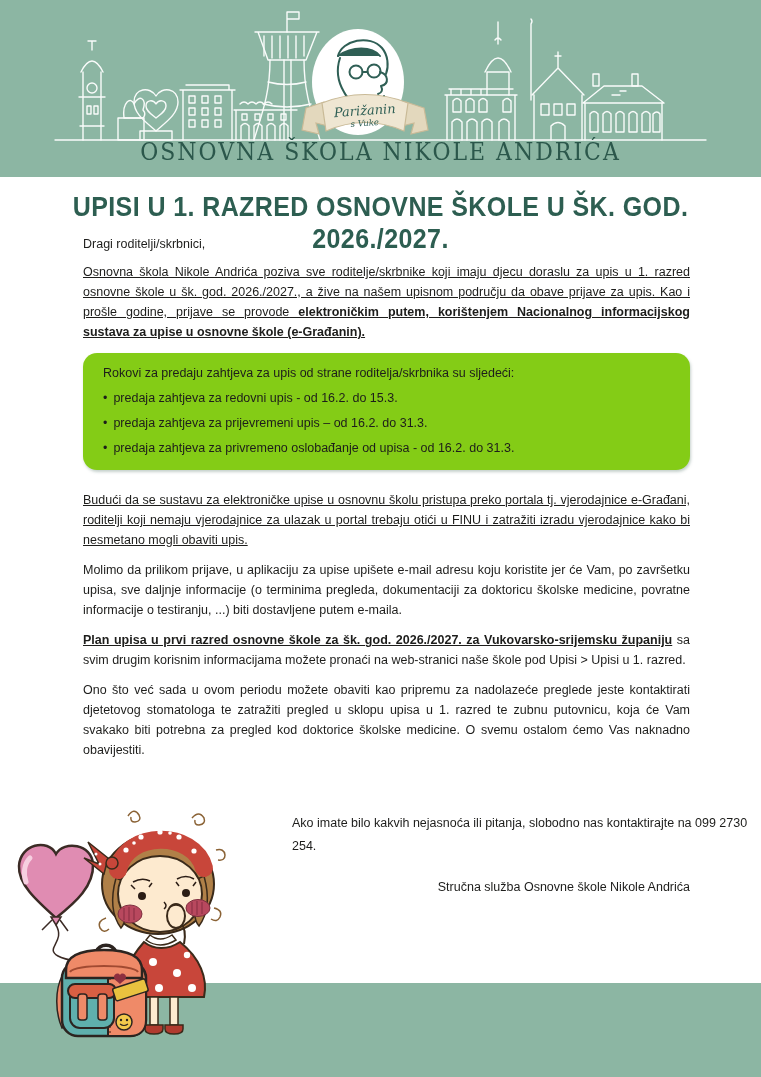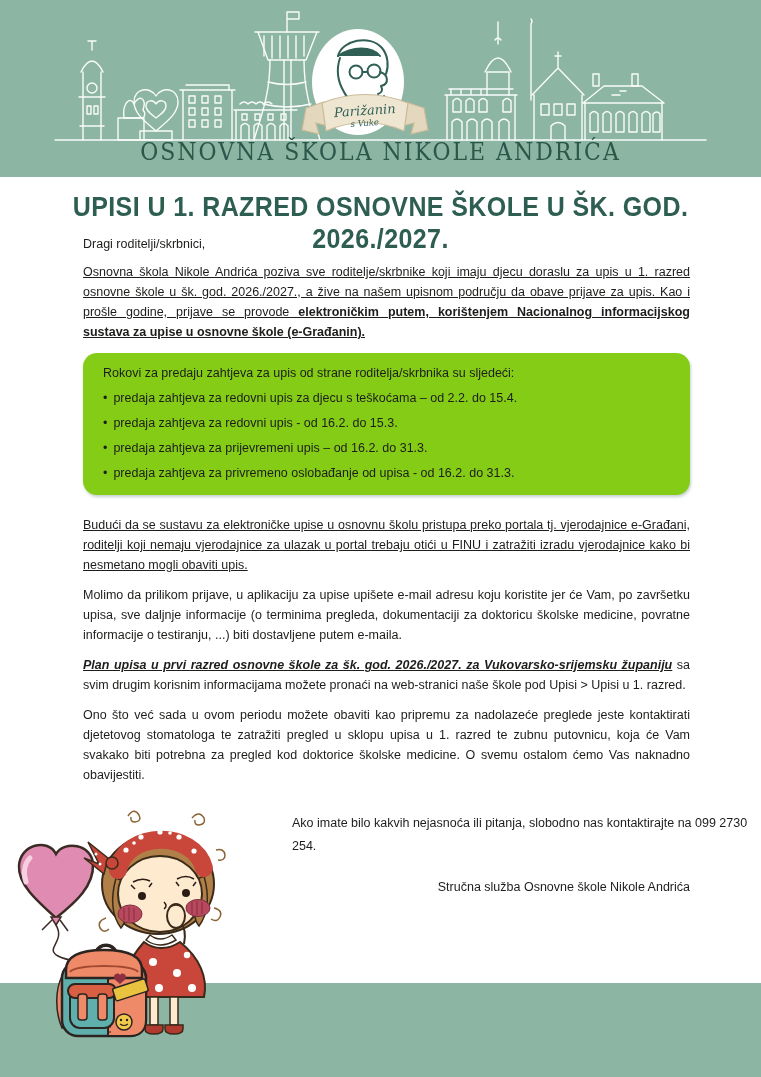--- a/index.html
+++ b/index.html
@@ -17,21 +17,21 @@
   
   .doc-title{position:absolute;left:10px;top:190px;width:741px;text-align:center;
         font-weight:700;font-size:25px;letter-spacing:.4px;color:#2d5e51;
         transform:scaleY(1.12);transform-origin:top center;}
   .content{position:absolute;left:83px;top:234px;width:607px;font-size:12.5px;line-height:20px;}
   .content p{margin:0 0 10px 0;text-align:justify;}
   .salutation{margin-bottom:8px !important;text-align:center;}
   .p1{margin-bottom:11px !important;text-decoration:underline;}
   .bold-u{font-weight:700;text-decoration:underline;}
   .underl{text-decoration:underline;}
-  .bi-u{font-weight:700;font-style:italic;text-decoration:underline;}
+  .bi-u{font-weight:700;text-decoration:underline;}
   .deadline-box{background:#84cc16;border-radius:14px;padding:12px 20px 14px 20px;
         margin:0 0 20px 0;box-shadow:1px 2px 3px rgba(90,120,110,.35);font-size:12.5px;line-height:16px;}
   .deadline-box .intro{margin:0;}
   .deadline-box ul{list-style:none;margin:0;padding:0;}
   .deadline-box li{margin-top:9px;}
   .deadline-box .blt{margin-right:6px;}
   .contact{position:absolute;left:292px;top:812px;width:462px;font-size:12.5px;line-height:23px;}
   .signature{position:absolute;right:71px;top:880px;font-size:12.5px;}
   .girl{position:absolute;left:8px;top:792px;width:240px;height:250px;}
 </style>
@@ -130,21 +130,20 @@
   <div class="doc-title">UPISI U 1. RAZRED OSNOVNE ŠKOLE U ŠK. GOD. 2026./2027.</div>
 
   <div class="content">
     <p class="salutation">Dragi roditelji/skrbnici,</p>
 
     <p class="p1"><span>Osnovna škola Nikole Andrića poziva sve roditelje/skrbnike koji imaju djecu doraslu za upis u 1. razred osnovne škole u šk. god. 2026./2027., a žive na našem upisnom području da obave prijave za upis. Kao i prošle godine, prijave se provode</span><span class="bold-u"> elektroničkim putem, korištenjem Nacionalnog informacijskog sustava za upise u osnovne škole (e-Građanin).</span></p>
 
     <div class="deadline-box">
       <p class="intro">Rokovi za predaju zahtjeva za upis od strane roditelja/skrbnika su sljedeći:</p>
       <ul>
-        <li><span class="blt">•</span><span>predaja zahtjeva za redovni upis za djecu s teškoćama – od 2.2. do 15.4.</span></li>
         <li><span class="blt">•</span><span>predaja zahtjeva za redovni upis - od 16.2. do 15.3.</span></li>
         <li><span class="blt">•</span><span>predaja zahtjeva za prijevremeni upis – od 16.2. do 31.3.</span></li>
         <li><span class="blt">•</span><span>predaja zahtjeva za privremeno oslobađanje od upisa - od 16.2. do 31.3.</span></li>
       </ul>
     </div>
 
     <p><span class="underl">Budući da se sustavu za elektroničke upise u osnovnu školu pristupa preko portala tj. vjerodajnice e-Građani, roditelji koji nemaju vjerodajnice za ulazak u portal trebaju otići u FINU i zatražiti izradu vjerodajnice kako bi nesmetano mogli obaviti upis.</span></p>
 
     <p>Molimo da prilikom prijave, u aplikaciju za upise upišete e-mail adresu koju koristite jer će Vam, po završetku upisa, sve daljnje informacije (o terminima pregleda, dokumentaciji za doktoricu školske medicine, povratne informacije o testiranju, ...) biti dostavljene putem e-maila.</p>
 

